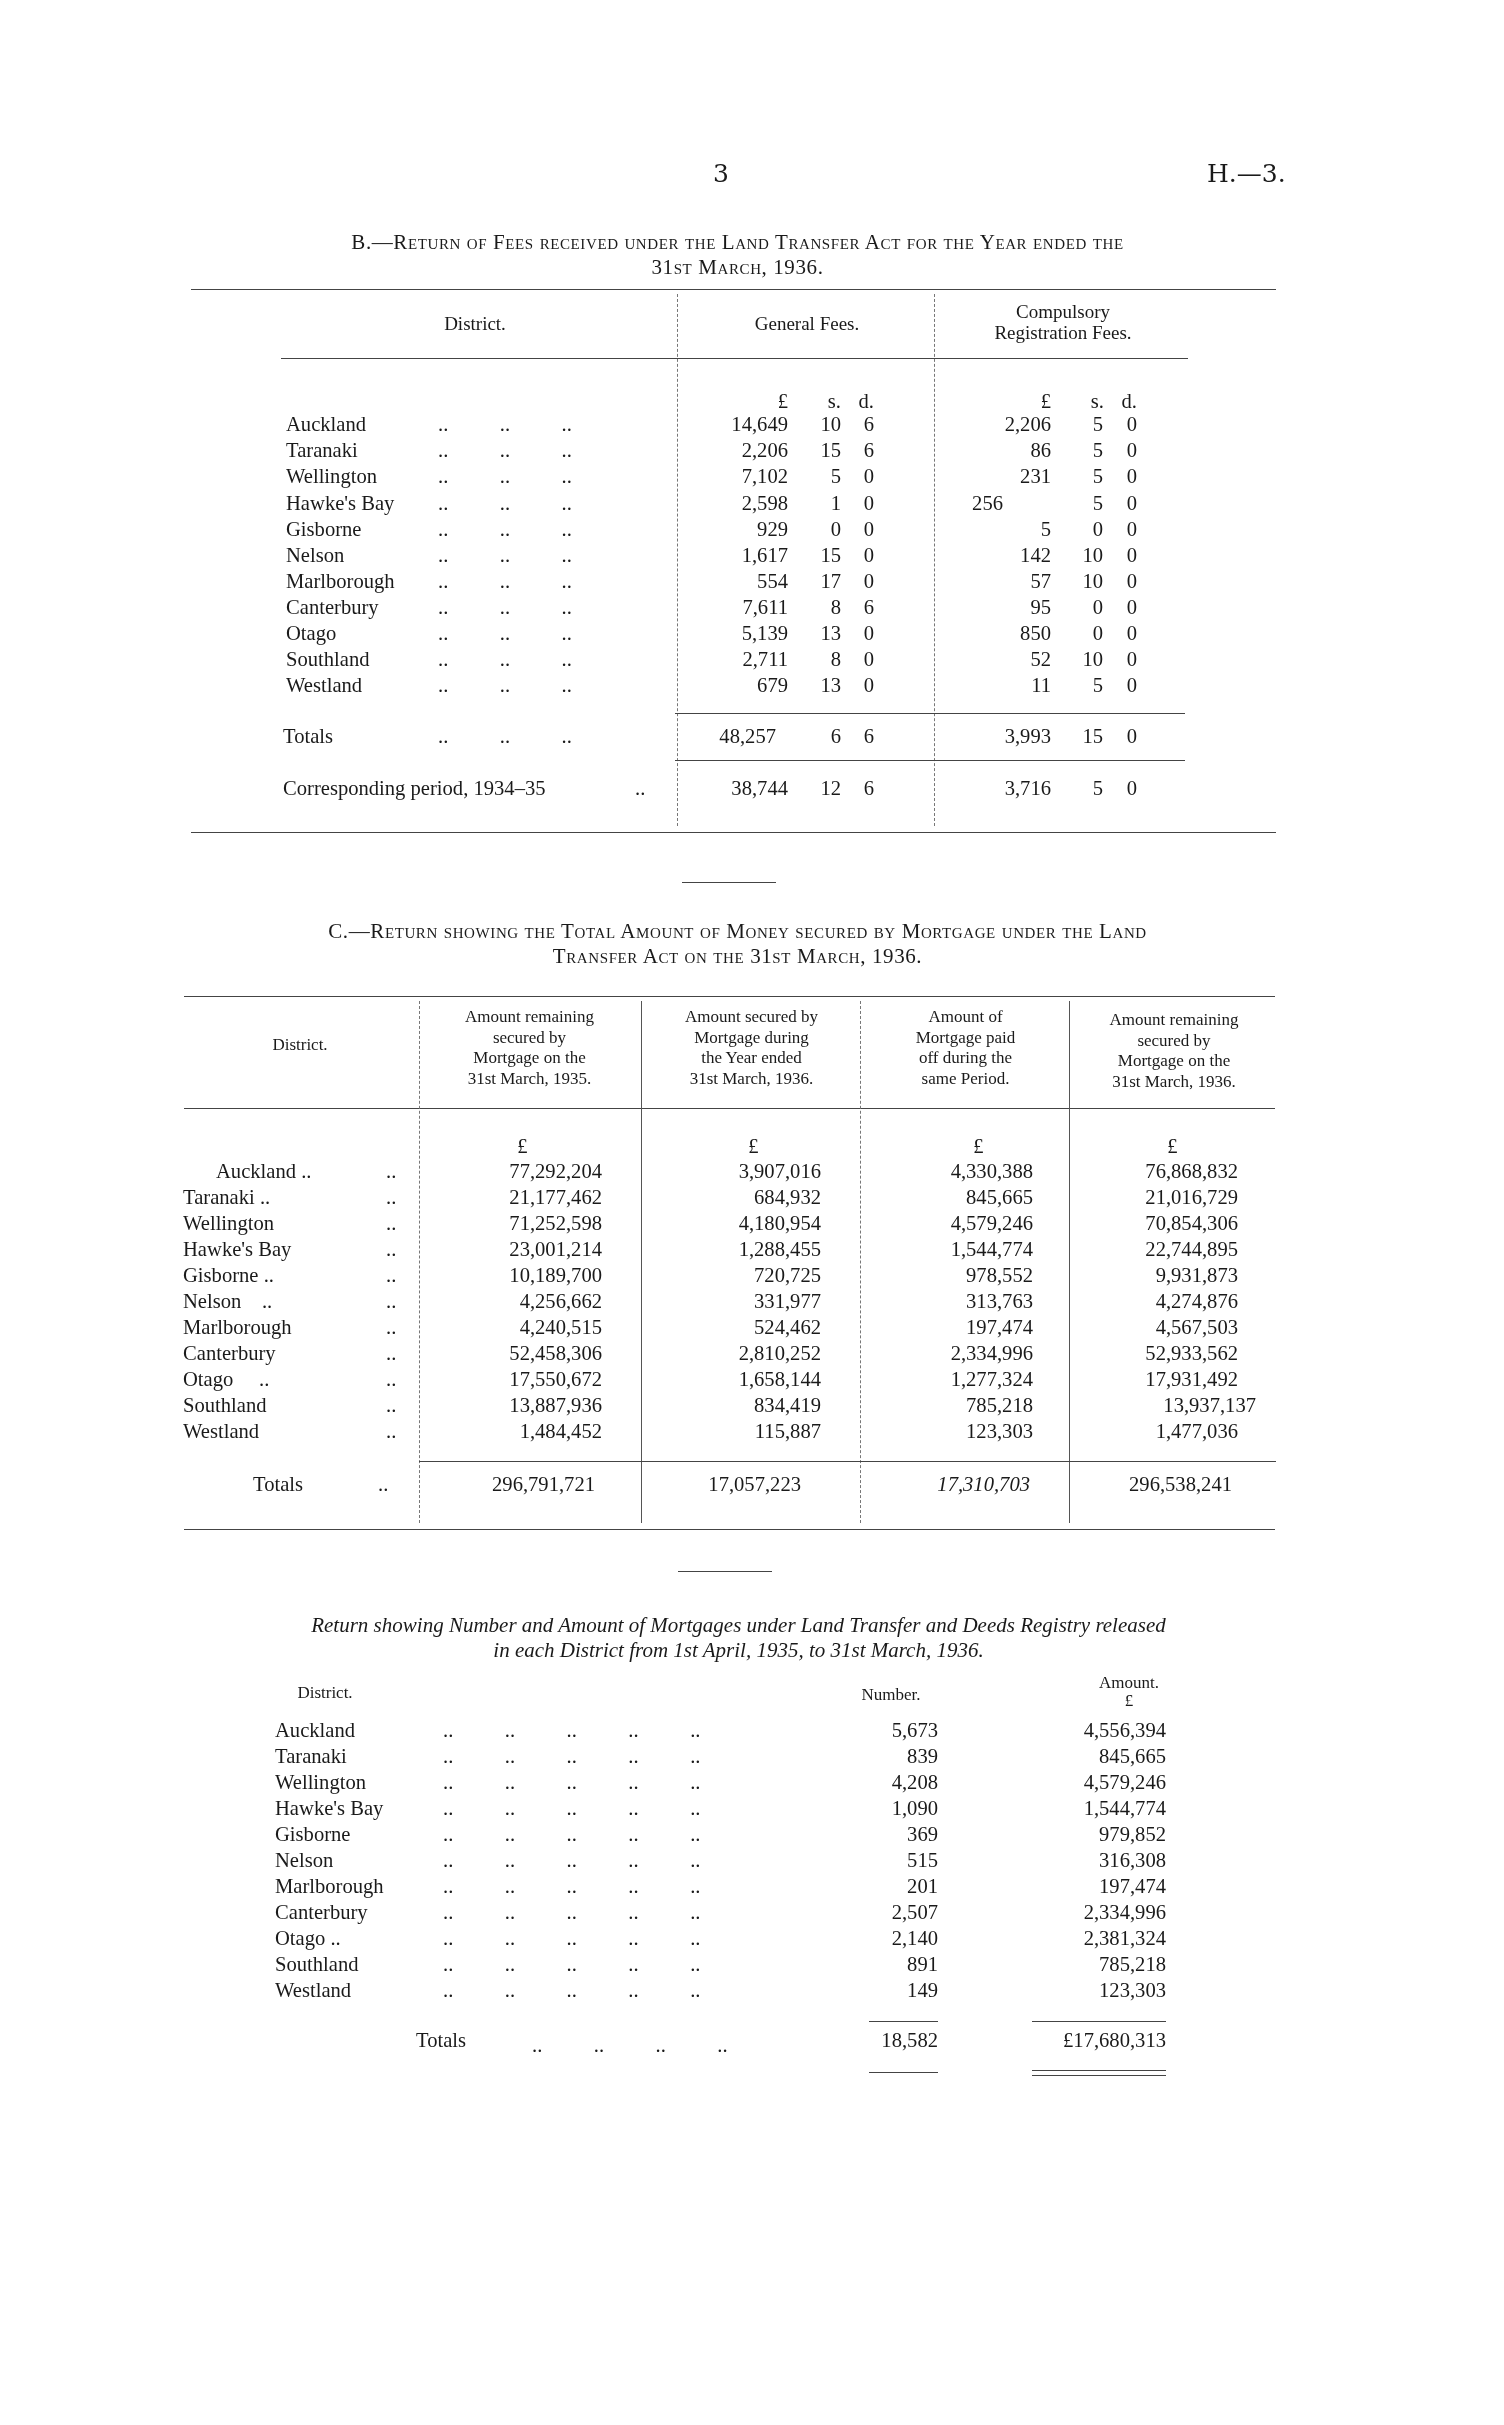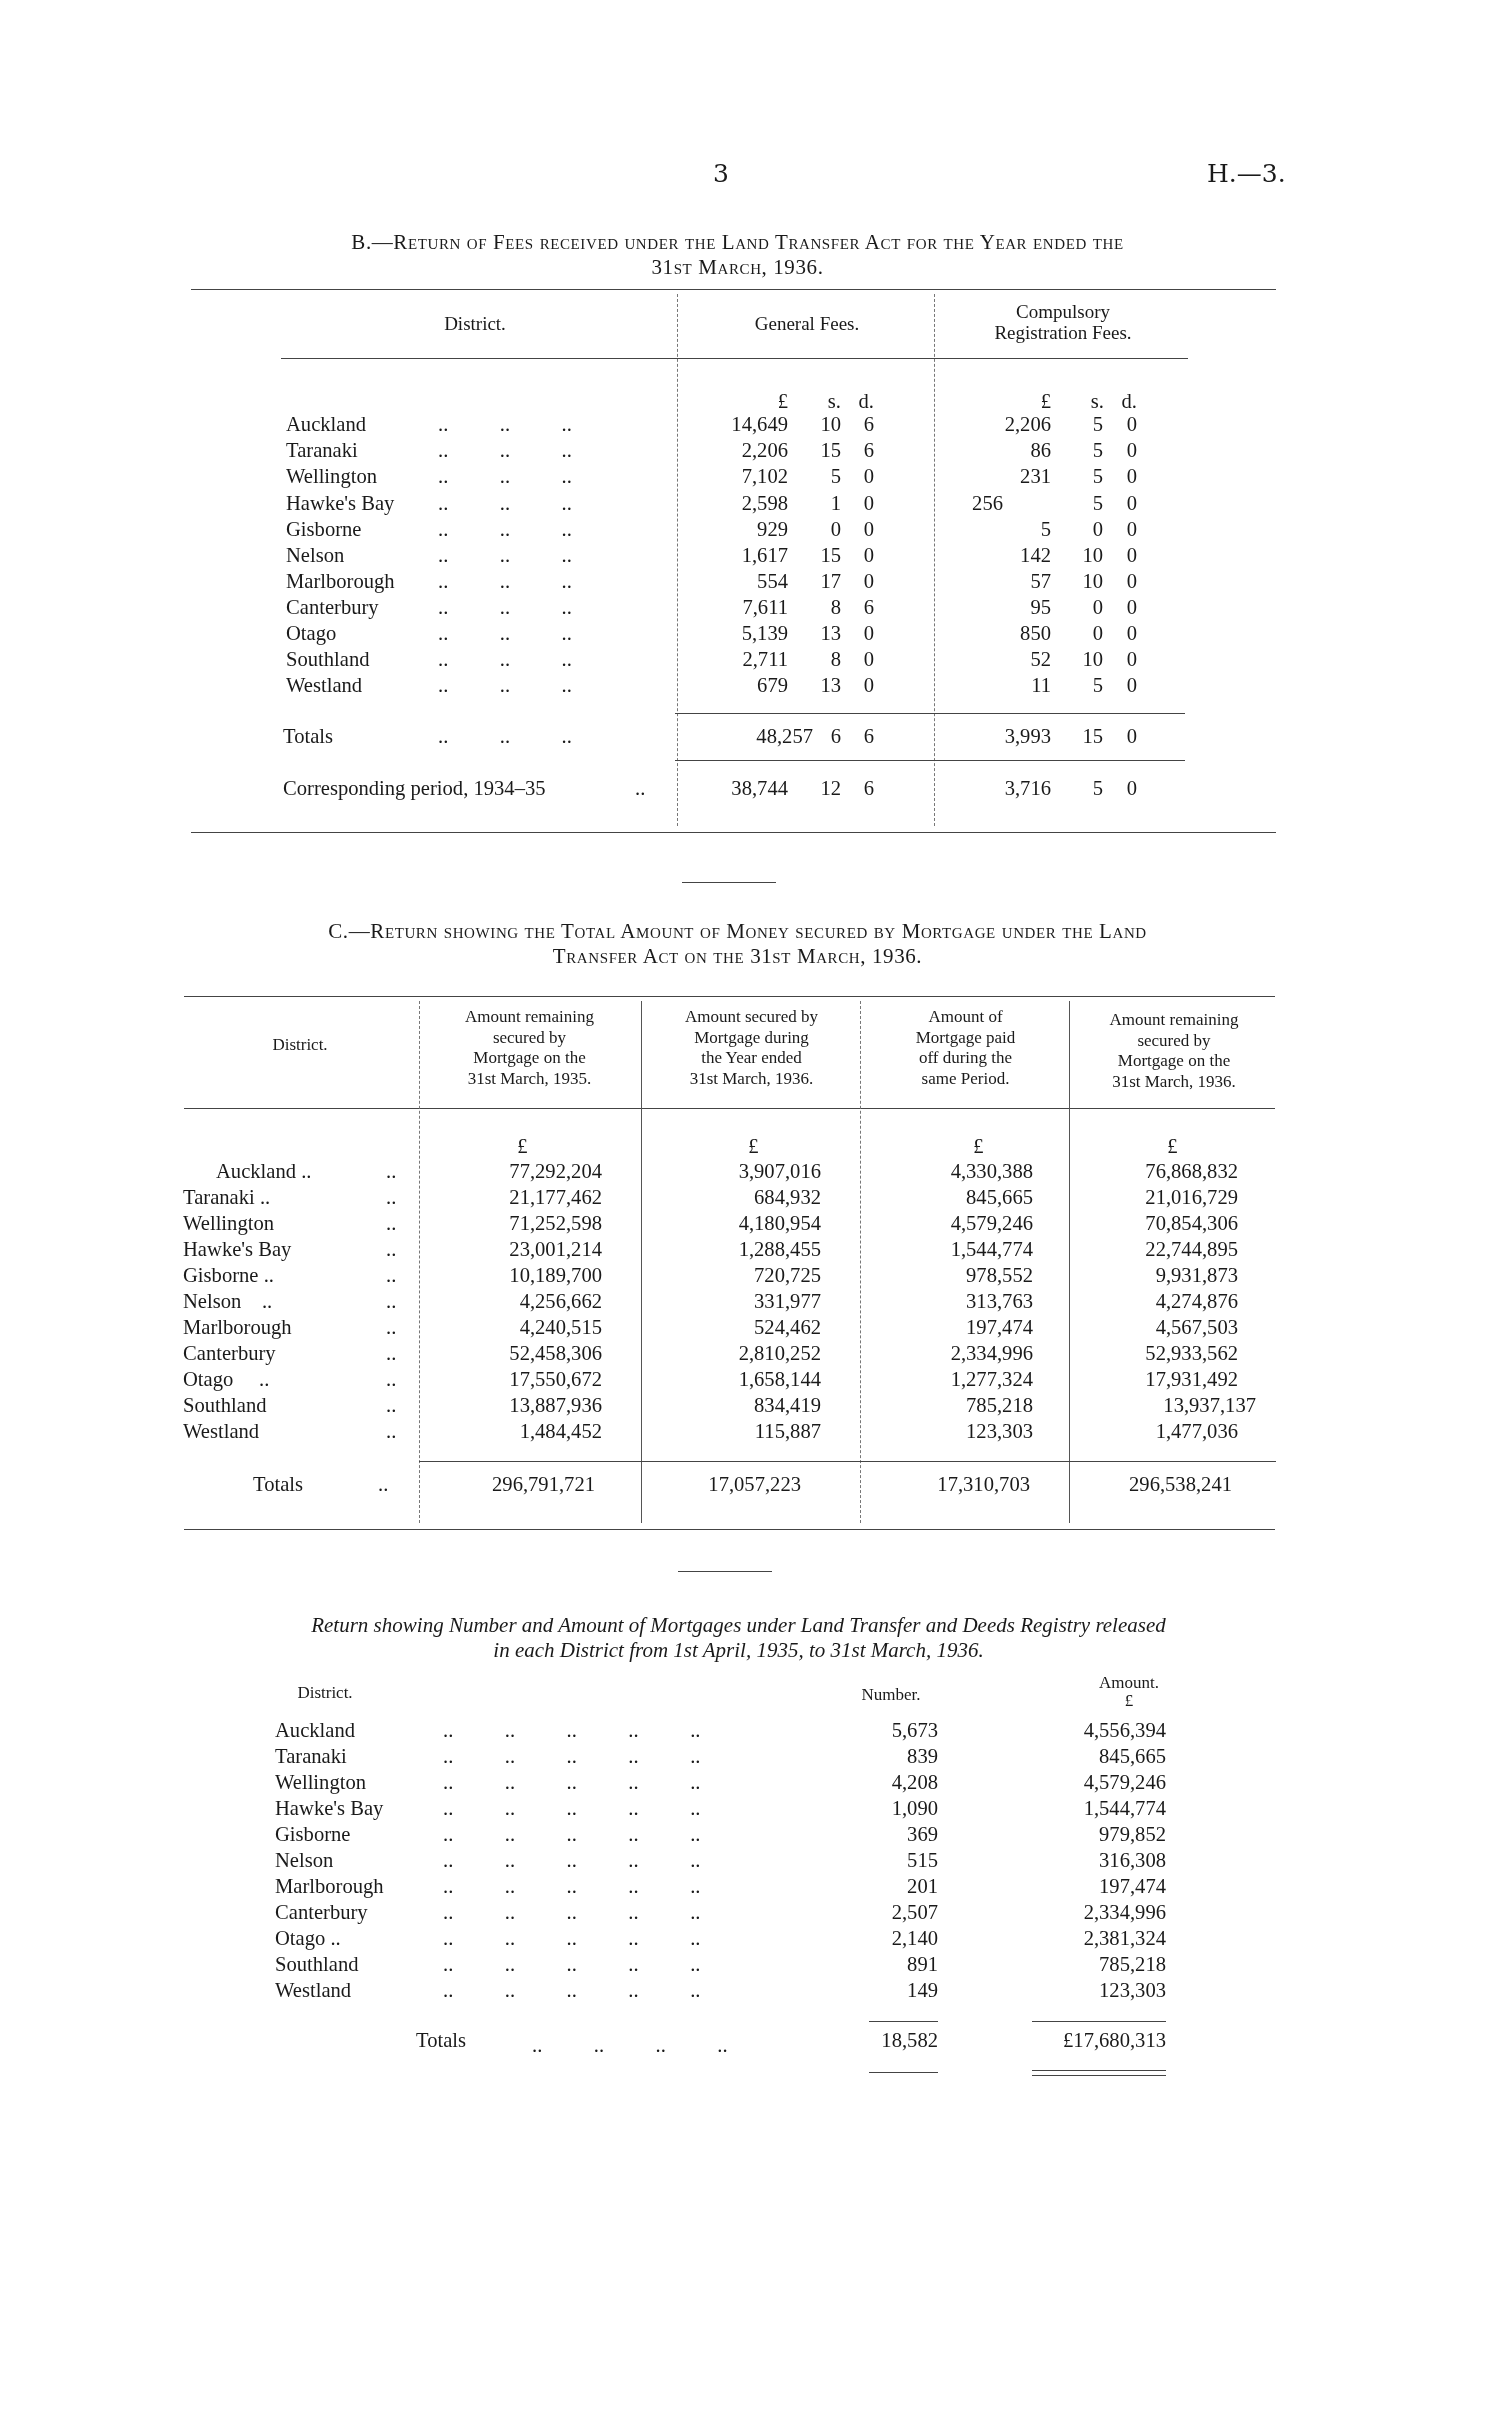--- a/index.html
+++ b/index.html
@@ -185,21 +185,21 @@
     <span class="abs r" style="left:844px;width:30px;">0</span>
 
     <span class="abs r" style="left:976px;width:75px;">11</span>
     <span class="abs r" style="left:1069px;width:34px;">5</span>
     <span class="abs r" style="left:1107px;width:30px;">0</span>
     </div>
       <div class="row cell" style="left:0;top:723px;width:1505px;">
     <span class="abs" style="left:283px;">Totals</span>
     <span class="abs dots" style="left:438px;white-space:pre;">..          ..          ..</span>
 
-    <span class="abs r" style="left:738px;width:75px;">48,257</span>
+    <span class="abs r" style="left:701px;width:75px;">48,257</span>
     <span class="abs r" style="left:807px;width:34px;">6</span>
     <span class="abs r" style="left:844px;width:30px;">6</span>
 
     <span class="abs r" style="left:976px;width:75px;">3,993</span>
     <span class="abs r" style="left:1069px;width:34px;">15</span>
     <span class="abs r" style="left:1107px;width:30px;">0</span>
   </div>
       <div class="row cell" style="left:0;top:775px;width:1505px;">
     <span class="abs" style="left:283px;">Corresponding period, 1934–35</span>
     <span class="abs dots" style="left:635px;">..</span>
@@ -352,21 +352,21 @@
       <span class="abs r" style="left:438px;width:164px;">1,484,452</span>
       <span class="abs r" style="left:657px;width:164px;">115,887</span>
       <span class="abs r" style="left:869px;width:164px;">123,303</span>
       <span class="abs r" style="left:1069px;width:169px;">1,477,036</span>
     </div>
       <div class="row cell" style="left:0;top:1471px;width:1505px;">
     <span class="abs" style="left:253px;">Totals</span>
     <span class="abs" style="left:378px;">..</span>
     <span class="abs r" style="left:431px;width:164px;">296,791,721</span>
     <span class="abs r" style="left:637px;width:164px;">17,057,223</span>
-    <span class="abs r" style="left:866px;width:164px;">17,310,703</span>
+    <span class="abs r" style="left:866px;width:164px;font-style:italic;">17,310,703</span>
     <span class="abs r" style="left:1063px;width:169px;">296,538,241</span>
   </div>
     </div>
 
   <div class="rule-thin" style="left:419px;width:857px;top:1461px;"></div>
   <div class="rule-thin" style="left:184px;width:1091px;top:1529px;"></div>
 </div>
 
 <div class="rule-thin" style="left:678px;width:94px;top:1571px;"></div>
 

